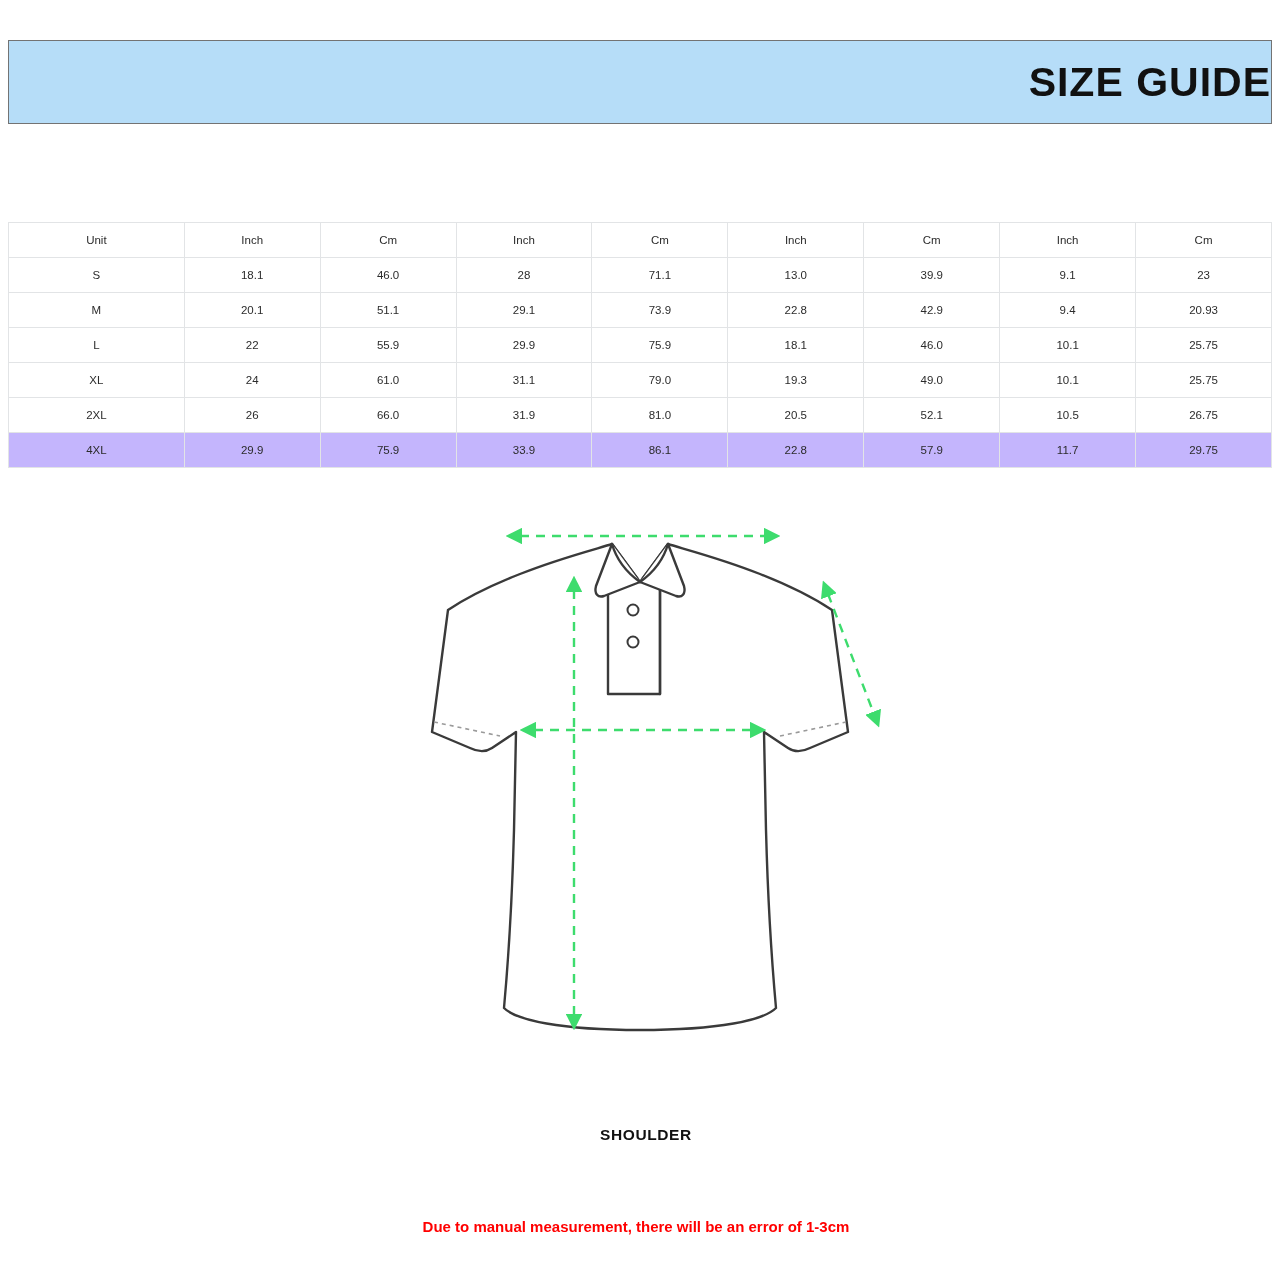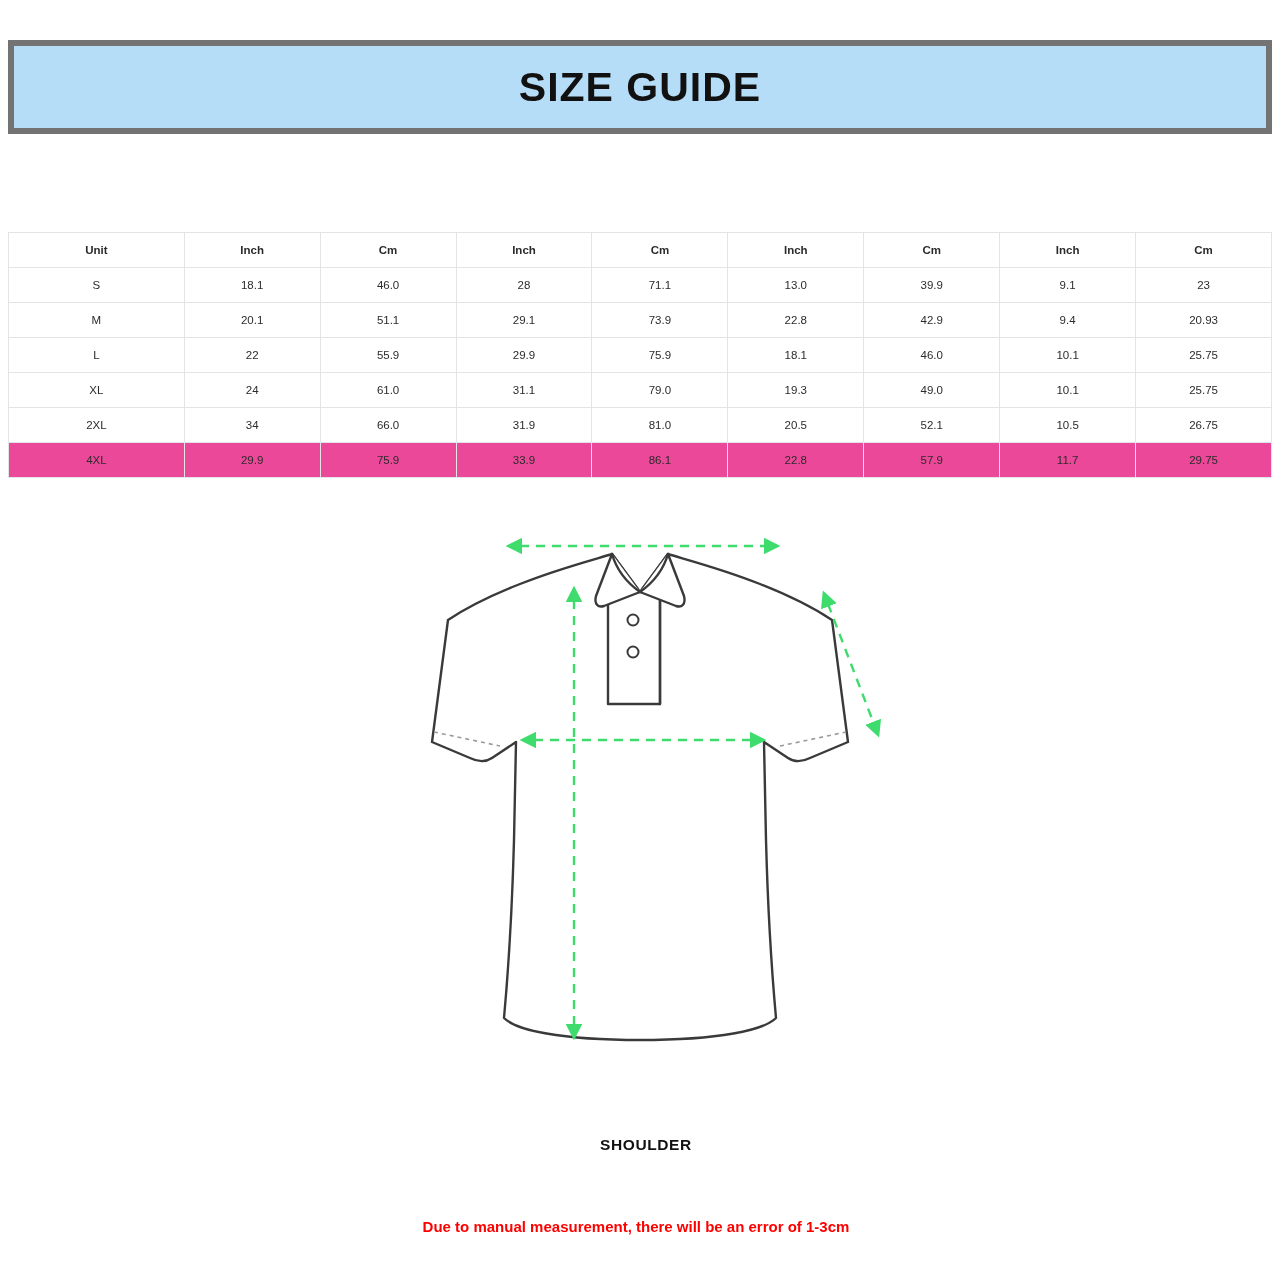--- a/index.html
+++ b/index.html
@@ -14,24 +14,24 @@
     color: #222222;
     position: relative;
     overflow: hidden;
   }
 
   
   .header-banner {
     margin: 40px 8px 0 8px;
     height: 82px;
     background: #b6ddf8;
-    border: 6px solid #737373;
+    border: 1px solid #737373;
     display: flex;
     align-items: center;
-    justify-content: center;
+    justify-content: flex-end;
   }
   .header-title {
     font-size: 41px;
     font-weight: bold;
     letter-spacing: 1px;
     color: #111111;
   }
 
   
   .table-wrap {
@@ -50,35 +50,35 @@
   }
   table.size-table th.group-head {
     font-size: 11.5px;
     font-weight: bold;
     letter-spacing: 0.5px;
     height: 36px;
     padding: 0;
   }
   table.size-table th.unit-head {
     font-size: 11.5px;
-    font-weight: bold;
+    font-weight: normal;
     height: 34px;
     padding: 0;
   }
   table.size-table td {
     font-size: 11.5px;
     height: 34px;
     padding: 0;
     font-weight: normal;
   }
   table.size-table td.size-cell {
     font-weight: normal;
   }
   table.size-table tr.alt td {
-    background: #ec4899;
+    background: #c4b5fd;
   }
   col.c-size { width: 13.9%; }
   col.c-val  { width: 10.75%; }
 
   
   .diagram {
     position: relative;
     margin: 18px auto 0 auto;
     width: 1280px;
     height: 570px;
@@ -180,21 +180,21 @@
         <td>61.0</td>
         <td>31.1</td>
         <td>79.0</td>
         <td>19.3</td>
         <td>49.0</td>
         <td>10.1</td>
         <td>25.75</td>
       </tr>
       <tr>
         <td class="size-cell">2XL</td>
-        <td>34</td>
+        <td>26</td>
         <td>66.0</td>
         <td>31.9</td>
         <td>81.0</td>
         <td>20.5</td>
         <td>52.1</td>
         <td>10.5</td>
         <td>26.75</td>
       </tr>
       <tr class="alt">
         <td class="size-cell">4XL</td>

